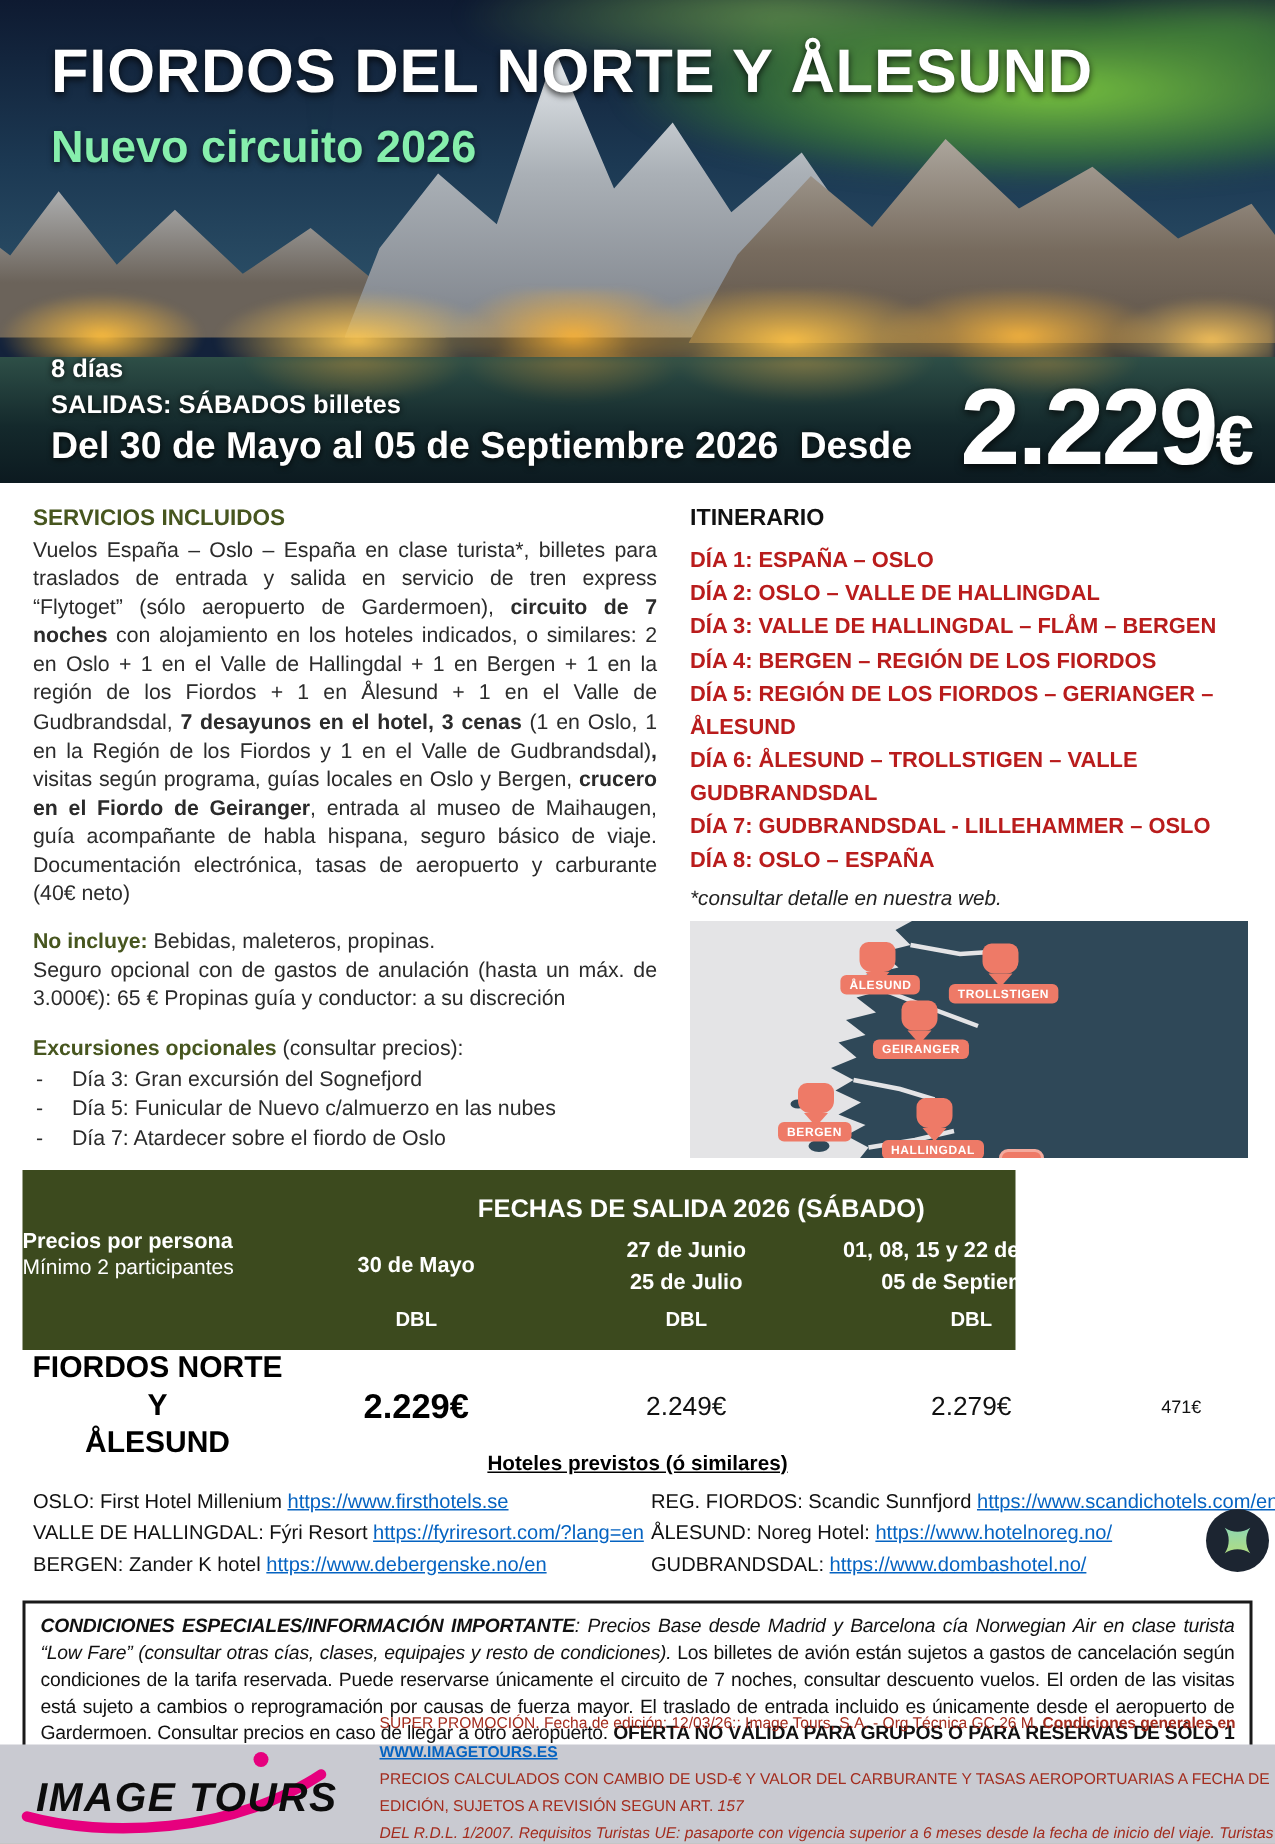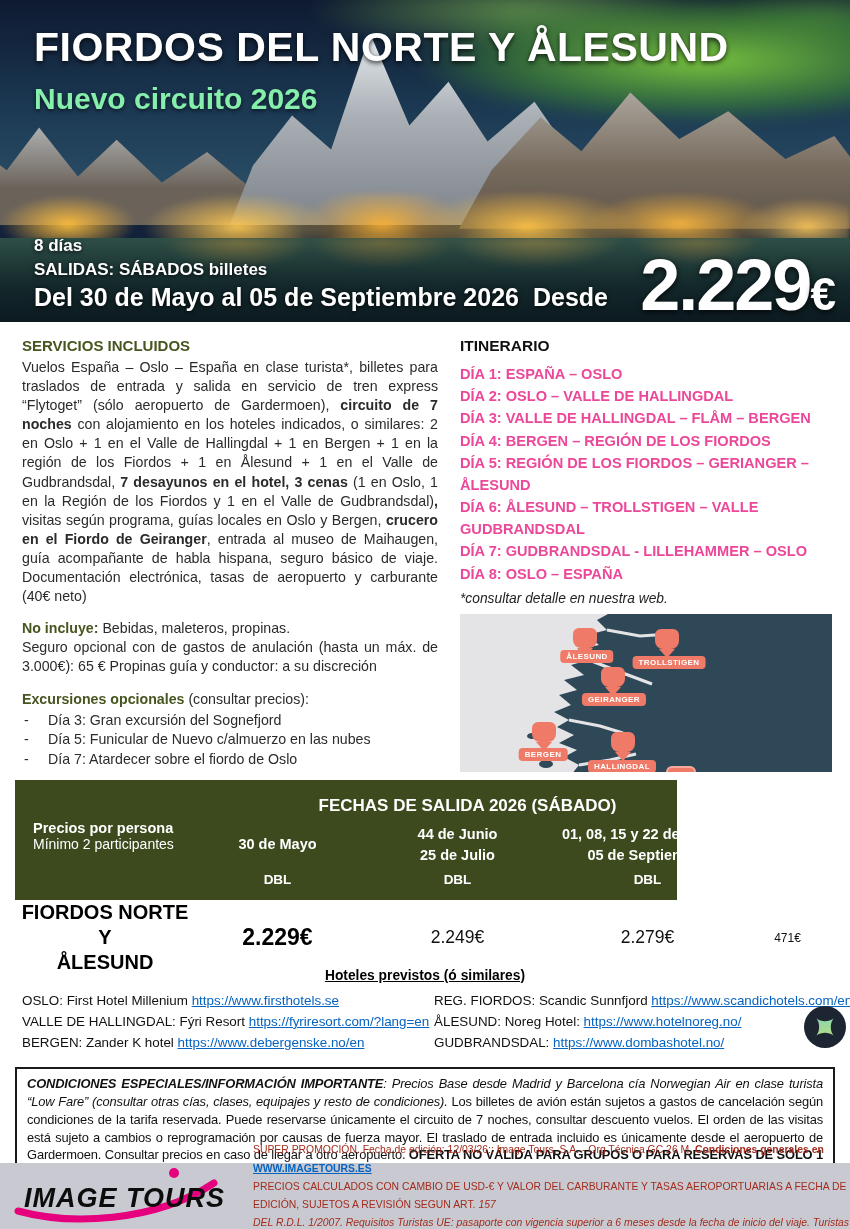--- a/index.html
+++ b/index.html
@@ -59,42 +59,42 @@
   .sec-heading { color:#47561f; font-weight:bold; font-size:15px; margin-bottom:4px; }
   .body-text { font-size:14.2px; color:#2b2b2b; text-align:justify; line-height:1.345; }
   .body-text .b { font-weight:bold; }
   .olive { color:#47561f; font-weight:bold; }
   .para-gap { margin-top:13px; }
   .exc-list { list-style:none; margin-top:2px; }
   .exc-list li { font-size:14.2px; color:#2b2b2b; line-height:1.4; padding-left:26px; position:relative; }
   .exc-list li::before { content:"-"; position:absolute; left:2px; }
 
   .itin-heading { color:#111; font-weight:bold; font-size:15.5px; margin-bottom:8px; }
-  .itin-day { color:#ec4899; font-weight:bold; font-size:14.6px; line-height:1.52; }
+  .itin-day { color:#b91c1c; font-weight:bold; font-size:14.6px; line-height:1.52; }
   .itin-note { font-style:italic; font-size:13.8px; color:#222; margin-top:6px; margin-bottom:8px; }
 
   
   .map { position:relative; width:372px; height:220px; background:#e4e4e6; overflow:hidden; }
   .map svg { position:absolute; left:0; top:0; }
   .pin { position:absolute; width:24px; height:20px; background:#ee7a67; border-radius:6px 6px 8px 8px; }
   .pin::after { content:""; position:absolute; left:50%; top:100%; transform:translateX(-50%);
     border:8px solid transparent; border-top:9px solid #ee7a67; border-bottom:0; }
   .pin-flag { width:30px; height:26px; border:2px solid #f4aa9d; color:#fff; font-size:14px;
     display:flex; align-items:center; justify-content:center; }
   .map-label { position:absolute; transform:translateX(-50%); background:#ee7a67; color:#fff;
     font-weight:bold; font-size:8px; letter-spacing:.4px; padding:2px 6px; border-radius:4px; white-space:nowrap; }
 
   
   .tbl { margin:8px 15px 0 15px; width:662px; }
   .tbl-head { display:grid; grid-template-columns:180px 165px 195px 185px 95px;
     grid-template-rows:38px 54px 28px; background:#3c4a1e; color:#fff; }
   .th-title { grid-column:2/5; grid-row:1; display:flex; align-items:flex-end; justify-content:center;
     font-weight:bold; font-size:17px; padding-bottom:2px; }
   .th-left { grid-column:1; grid-row:1/4; display:flex; flex-direction:column; justify-content:center;
-    padding-left:18px; margin-top:-8px; }
+    margin-top:-8px; }
   .th-left .l1 { font-weight:bold; font-size:14.5px; }
   .th-left .l2 { font-size:14px; }
   .th-date { display:flex; flex-direction:column; align-items:center; justify-content:center;
     font-weight:bold; font-size:14.5px; line-height:1.45; }
   .th-d1 { grid-column:2; grid-row:2; } .th-d2 { grid-column:3; grid-row:2; } .th-d3 { grid-column:4; grid-row:2; }
   .th-supl { grid-column:5; grid-row:1/4; display:flex; flex-direction:column; align-items:center;
     padding-top:40px; line-height:1.25; }
   .th-supl .s1 { font-weight:bold; font-size:12.5px; }
   .th-supl .s2 { font-size:11px; }
   .th-dbl { font-weight:bold; font-size:13.5px; display:flex; align-items:flex-start; justify-content:center; }
@@ -220,21 +220,21 @@
     <div class="tbl-head">
       <div class="th-title">FECHAS DE SALIDA 2026 (SÁBADO)</div>
       <div class="th-left">
         <span class="l1">Precios por persona</span>
         <span class="l2">Mínimo 2 participantes</span>
       </div>
       <div class="th-date th-d1">
         <span>30 de Mayo</span>
       </div>
       <div class="th-date th-d2">
-        <span>44 de Junio</span>
+        <span>27 de Junio</span>
         <span>25 de Julio</span>
       </div>
       <div class="th-date th-d3">
         <span>01, 08, 15 y 22 de Agosto</span>
         <span>05 de Septiembre</span>
       </div>
       <div class="th-supl">
         <span class="s1">SUPL.</span>
         <span class="s1">INDIVIDUAL</span>
         <span class="s2">(todas las</span>

